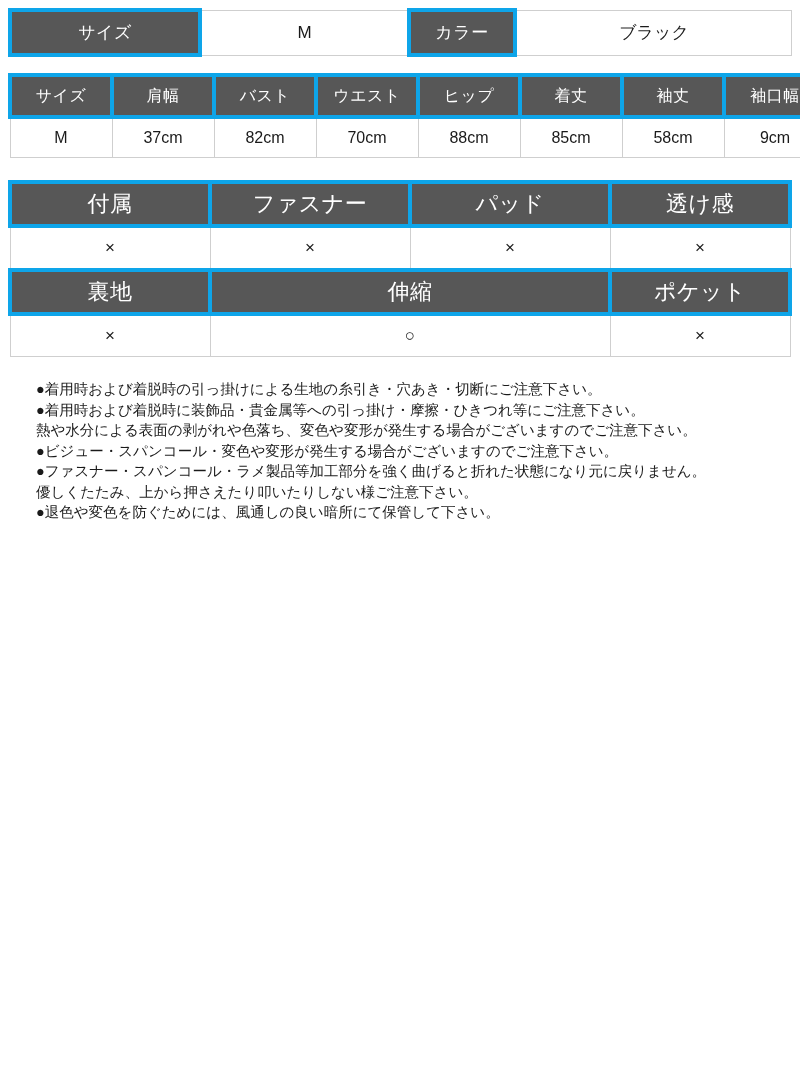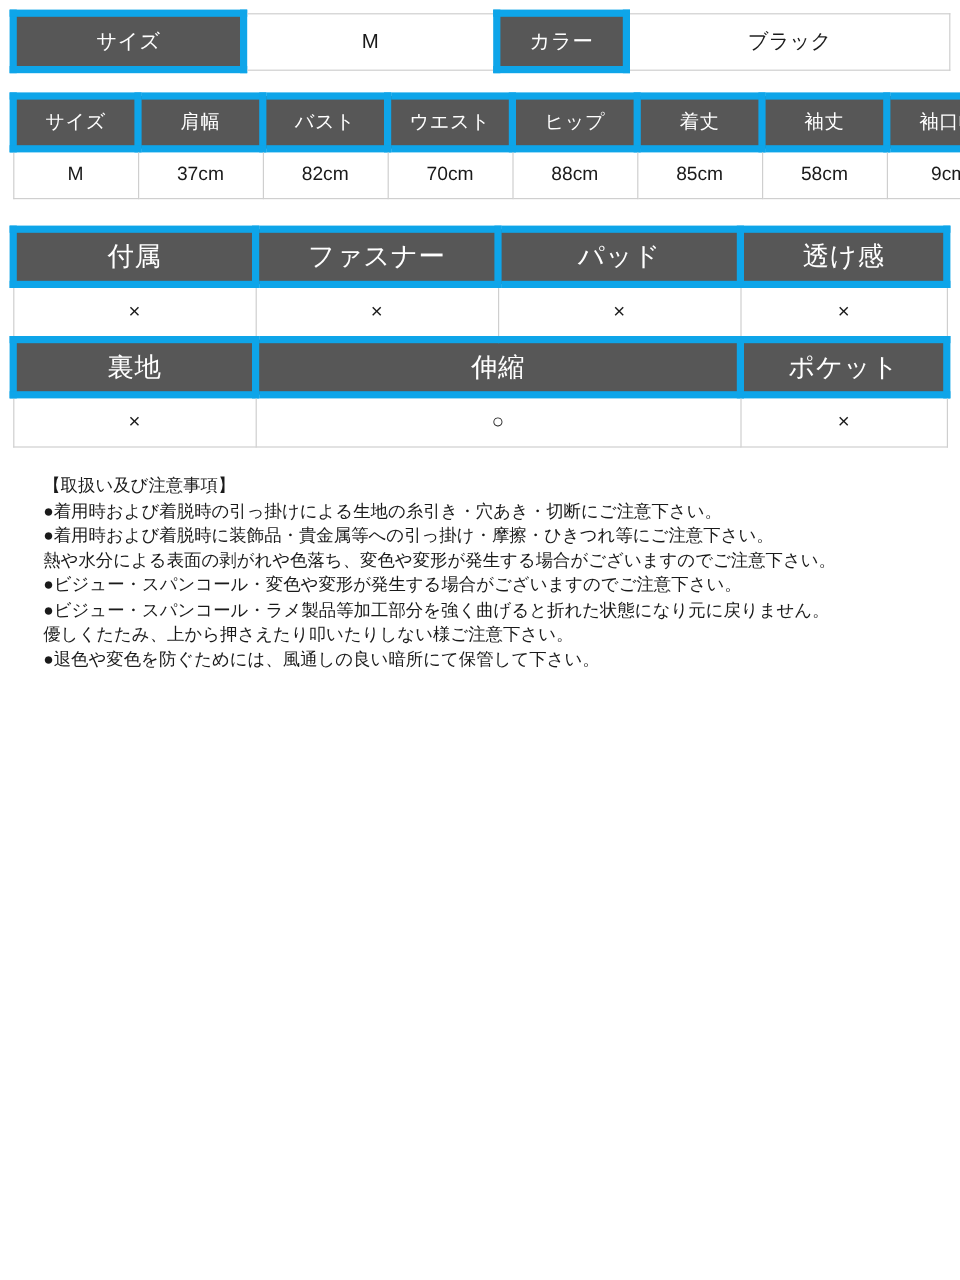--- a/index.html
+++ b/index.html
@@ -20,21 +20,21 @@
     position: relative;
     box-sizing: border-box;
     padding: 8px 8px 0 8px;
   }
   table {
     border-collapse: collapse;
     width: 784px;
     table-layout: fixed;
   }
   td, th {
-    border: 6px solid #0ea5e9;
+    border: 4px solid #0ea5e9;
     padding: 0;
     text-align: center;
     vertical-align: middle;
     font-weight: normal;
   }
   .hd {
     background: #575757;
     color: #ffffff;
     font-size: 17px;
     height: 40px;
@@ -137,23 +137,22 @@
       </tr>
       <tr>
         <td class="val" colspan="1">×</td>
         <td class="val" colspan="2">○</td>
         <td class="val">×</td>
       </tr>
     </tbody>
   </table>
 
   <div class="notes">
-    <div class="line title">【取扱い及び注意事項】</div>
     <div class="line">●着用時および着脱時の引っ掛けによる生地の糸引き・穴あき・切断にご注意下さい。</div>
     <div class="line">●着用時および着脱時に装飾品・貴金属等への引っ掛け・摩擦・ひきつれ等にご注意下さい。</div>
     <div class="line">熱や水分による表面の剥がれや色落ち、変色や変形が発生する場合がございますのでご注意下さい。</div>
     <div class="line">●ビジュー・スパンコール・変色や変形が発生する場合がございますのでご注意下さい。</div>
-    <div class="line">●ビジュー・スパンコール・ラメ製品等加工部分を強く曲げると折れた状態になり元に戻りません。</div>
+    <div class="line">●ファスナー・スパンコール・ラメ製品等加工部分を強く曲げると折れた状態になり元に戻りません。</div>
     <div class="line">優しくたたみ、上から押さえたり叩いたりしない様ご注意下さい。</div>
     <div class="line">●退色や変色を防ぐためには、風通しの良い暗所にて保管して下さい。</div>
   </div>
 
 </div>
 
 </body></html>

